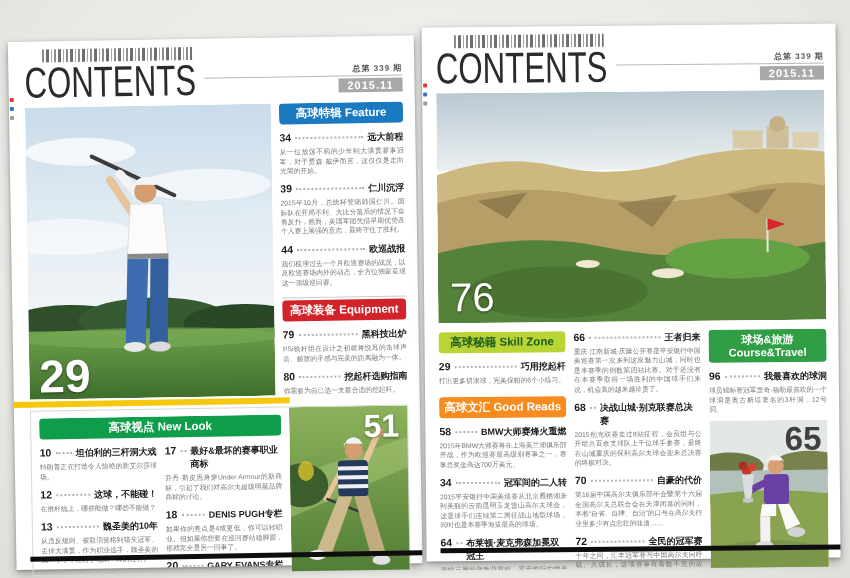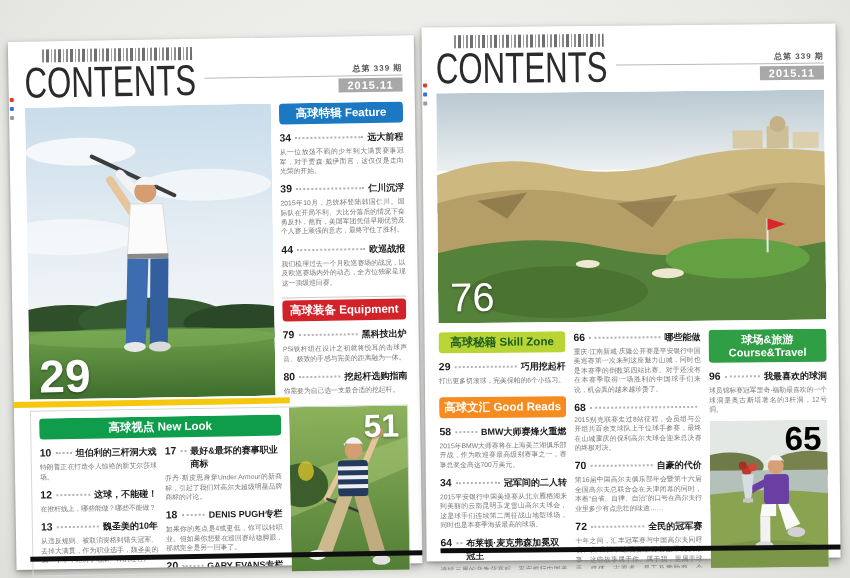--- a/index.html
+++ b/index.html
@@ -59,21 +59,21 @@
   
   .hero{position:relative;height:230px;margin-top:5px;overflow:hidden;}
   .hero svg{display:block;}
   .hero-num{position:absolute;left:12px;bottom:6px;color:#fff;font-size:40px;font-weight:normal;line-height:1;
             text-shadow:0 1px 3px rgba(0,0,0,.45);}
   .cols3{display:flex;gap:8px;margin-top:9px;height:238px;overflow:hidden;}
   .c1{width:127px;overflow:hidden;} .c2{width:127px;overflow:hidden;} .c3{flex:1;overflow:hidden;position:relative;}
   .gr-gap{margin-top:11px;}
   .travel-h{font-size:11px;}
   .c3-photo{position:relative;margin-top:7px;height:152px;overflow:hidden;}
-  .photo-num3{position:absolute;right:6px;top:0px;color:#000000;font-size:33px;font-weight:bold;}
+  .photo-num3{position:absolute;right:6px;top:0px;color:#404040;font-size:33px;font-weight:bold;}
 </style>
 </head>
 <body>
 
 <div class="stage">
   <div class="spread">
 
     <section class="page page-left">
       <div class="regmarks">
         <i class="reg-red"></i>
@@ -358,28 +358,29 @@
               </div>
             <div class="desc">连续三周的背靠背赛程，平安银行中国美巡赛从昆明玉龙雪山转战庐山国际球会，这也是球手们连续第三周挑战山地型球场。</div>
           </div>
         </div>
 
         <div class="c2">
           <div class="item" style="margin-top:0;">
             <div class="ihead">
                 <span class="num">66</span>
                 <span class="lead"></span>
-                <span class="ttl">哪些能做</span>
+                <span class="ttl">王者归来</span>
               </div>
             <div class="desc">重庆·江南新城·庆隆公开赛是平安银行中国美巡赛第一次来到这座魅力山城，同时也是本赛季的倒数第四站比赛。对于还没有在本赛季取得一场胜利的中国球手们来说，机会真的越来越珍贵了。</div>
           </div>
           <div class="item">
             <div class="ihead">
                 <span class="num">68</span>
                 <span class="lead"></span>
+                <span class="ttl" style="white-space:normal;">决战山城·别克联赛总决赛</span>
               </div>
             <div class="desc">2015别克联赛走过8站征程，会员组与公开组共百余支球队上千位球手参赛，最终在山城重庆的保利高尔夫球会迎来总决赛的终极对决。</div>
           </div>
           <div class="item">
             <div class="ihead">
                 <span class="num">70</span>
                 <span class="lead"></span>
                 <span class="ttl">自豪的代价</span>
               </div>
             <div class="desc">第16届中国高尔夫俱乐部年会暨第十六届全国高尔夫总联合会在天津闭幕的同时，本着“自省、自律、自治”的口号在高尔夫行业里多少有点悲壮的味道……</div>

